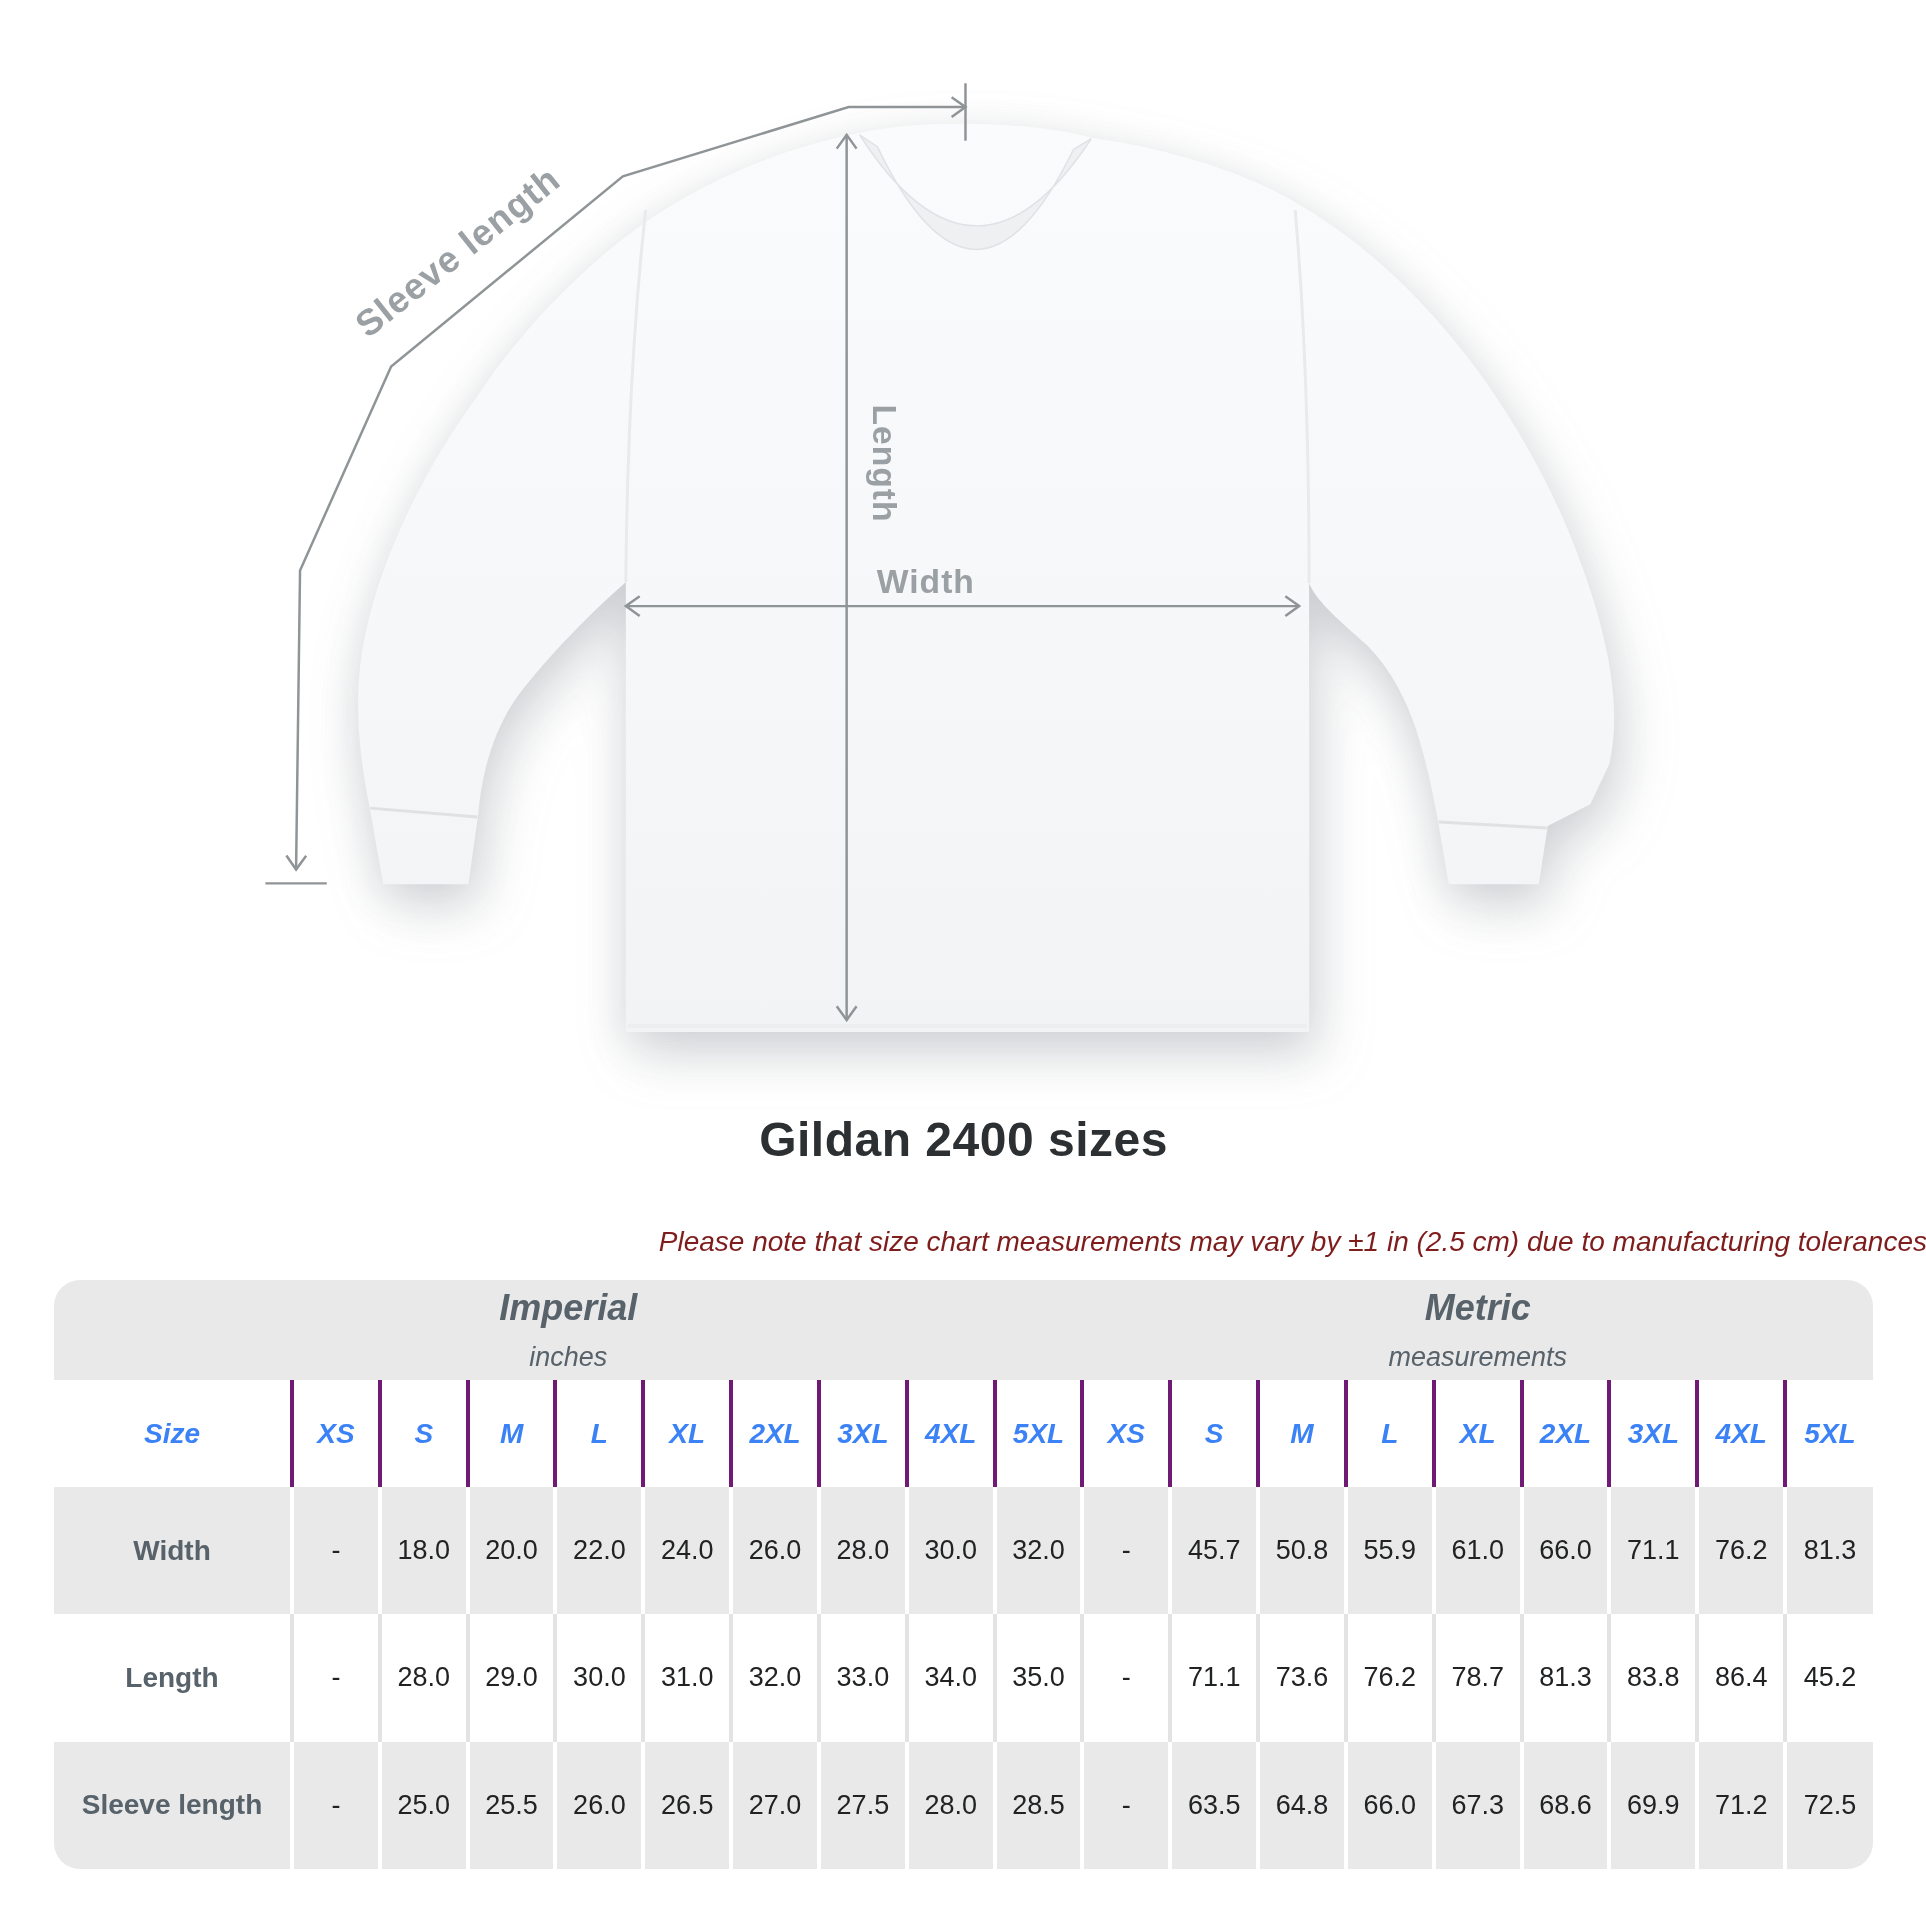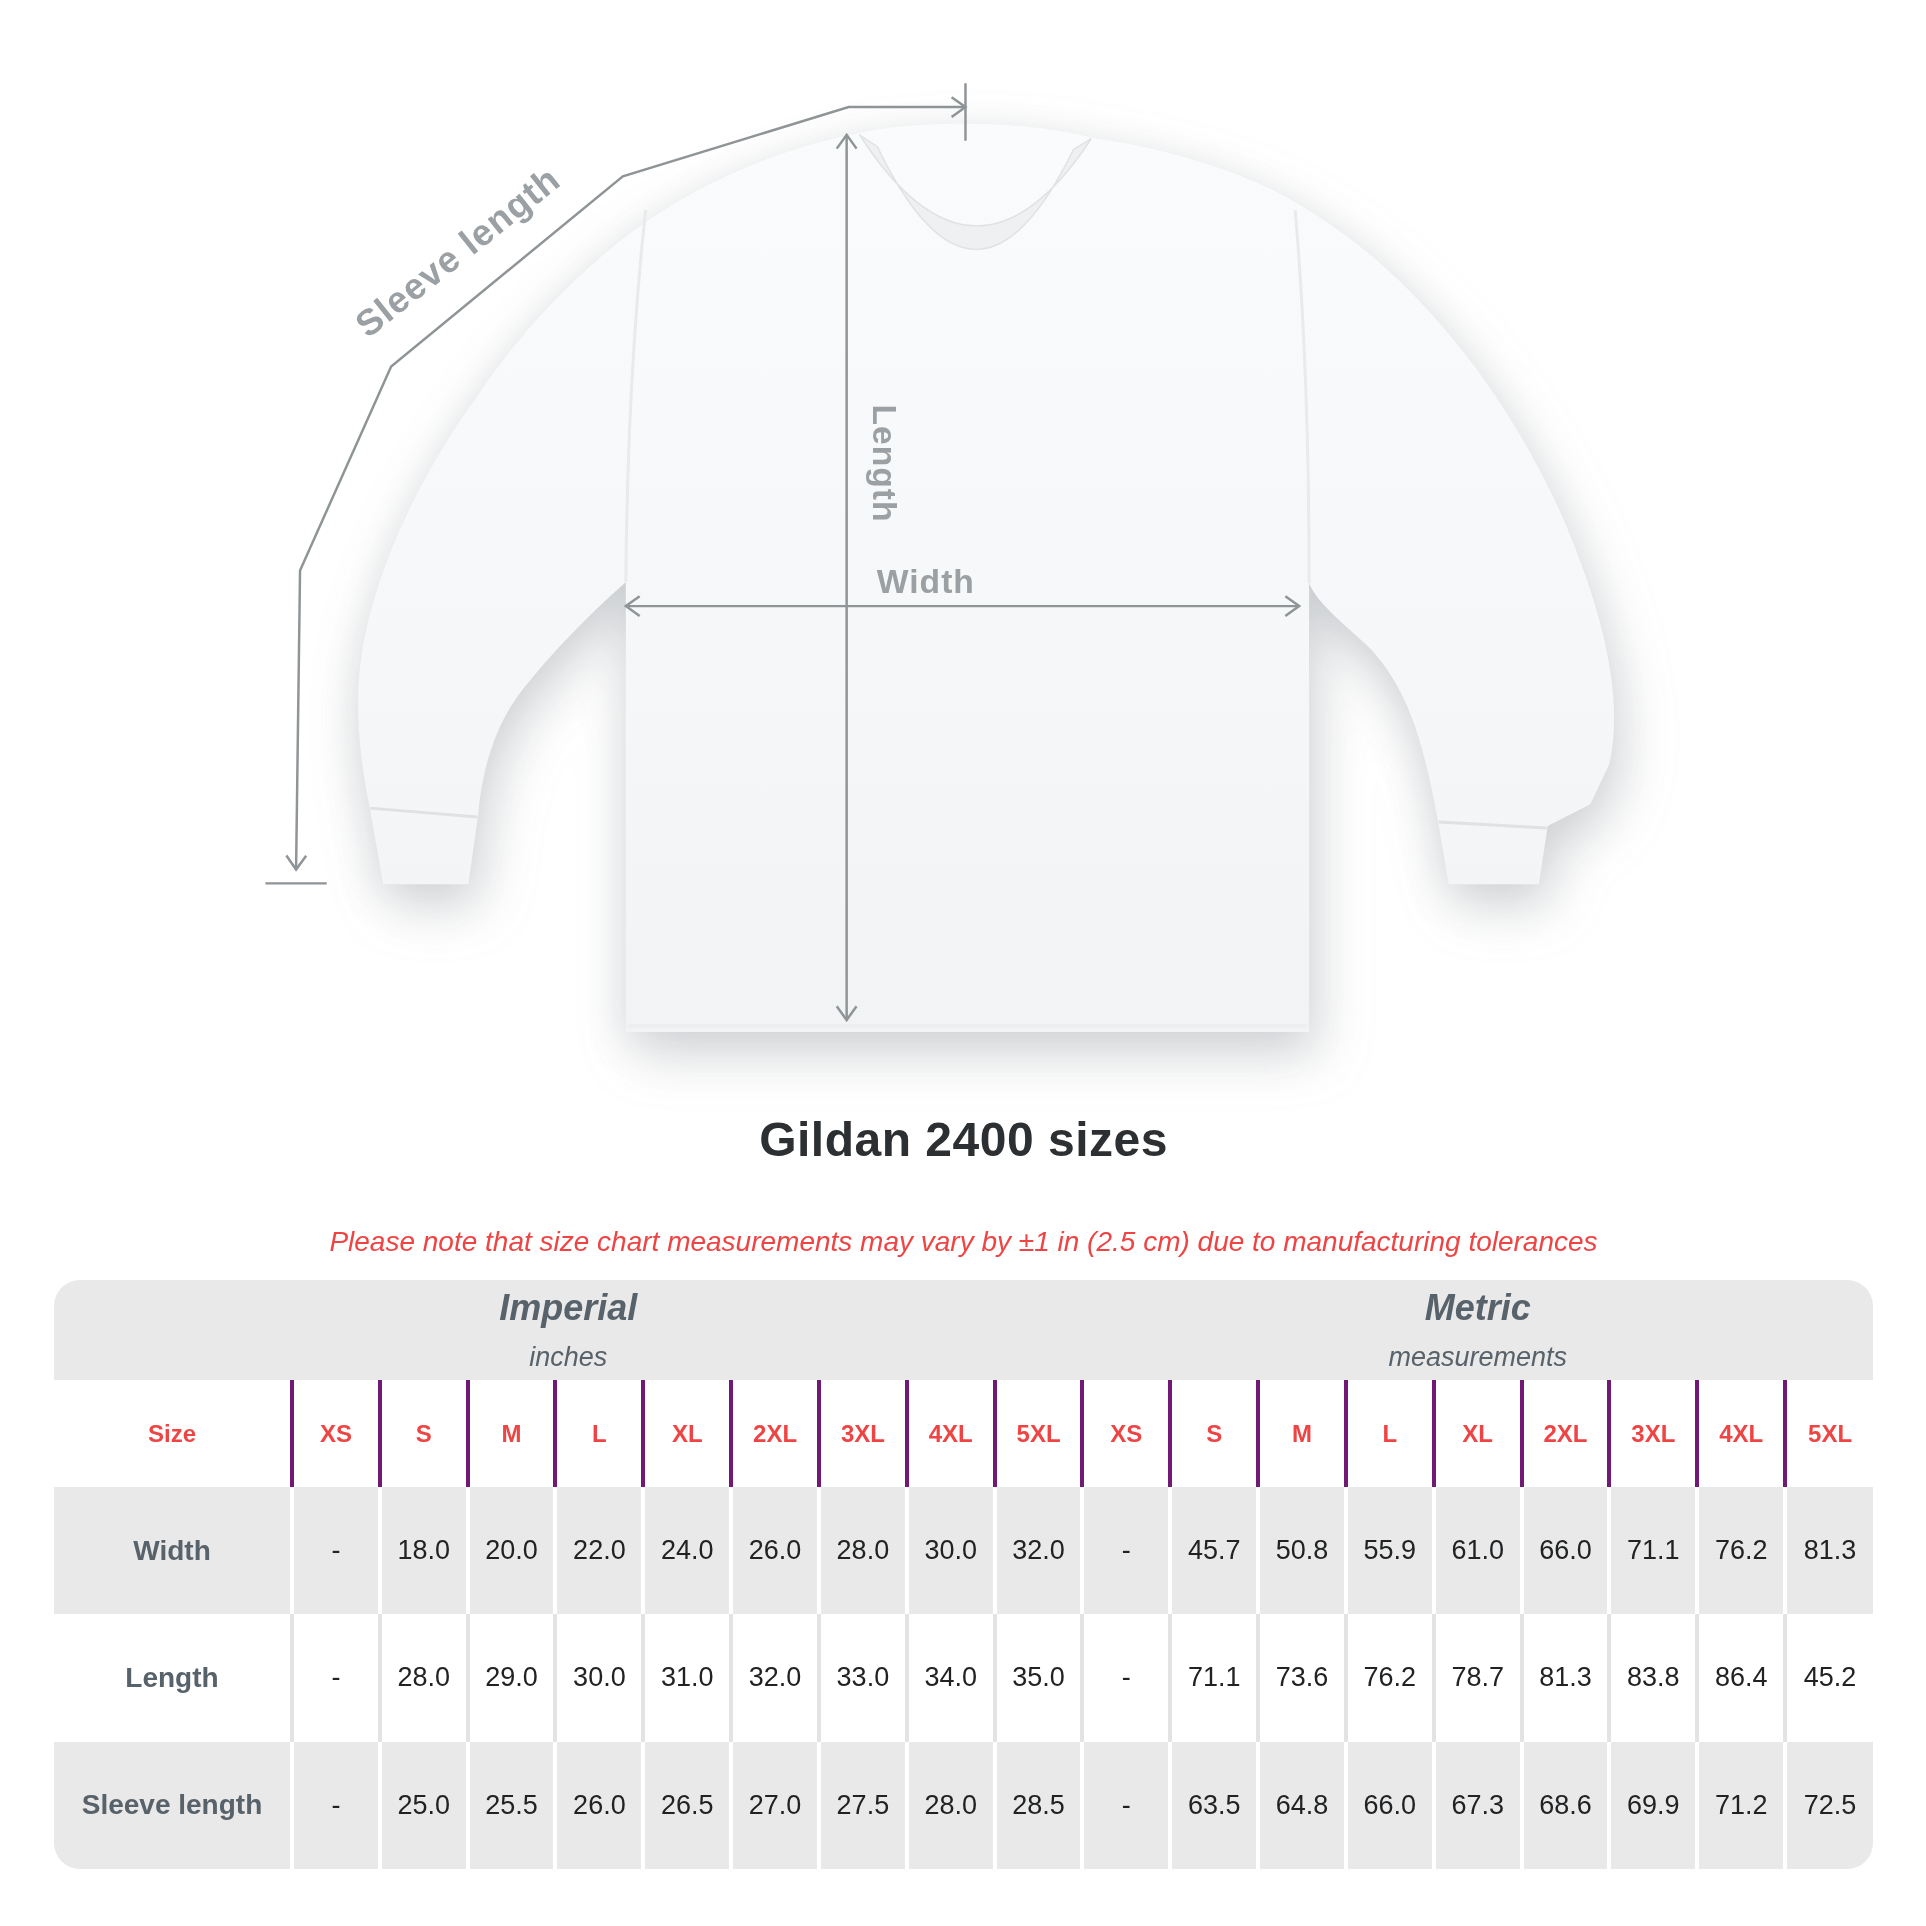--- a/index.html
+++ b/index.html
@@ -10,37 +10,37 @@
   .diagram-svg{position:absolute;left:0;top:0;}
   .shirt-g{filter:drop-shadow(10px 22px 26px rgba(120,126,132,0.28)) drop-shadow(-8px 8px 18px rgba(130,136,140,0.14));}
   .ann-line{stroke:#8f9497;stroke-width:2.5;fill:none;}
   .mlabel{font-family:"Liberation Sans","DejaVu Sans",sans-serif;font-weight:bold;fill:#9aa0a3;}
   .mlabel-big{font-size:37px;letter-spacing:1px;}
   .mlabel-mid{font-size:34px;letter-spacing:1px;}
 
   
   .page-title{position:absolute;left:0;top:1112px;width:100%;text-align:center;
     font-size:48px;font-weight:bold;color:#2d3032;letter-spacing:0.5px;}
-  .page-subtitle{position:absolute;left:0;top:1226px;width:100%;text-align:center;
-    font-size:28px;font-style:italic;color:#ef4444;}
+  .page-subtitle{position:absolute;left:0;top:1226px;width:100%;text-align:right;
+    font-size:28px;font-style:italic;color:#7f1d1d;}
 
   
   .table-wrap{position:absolute;left:54px;top:1280px;width:1819px;height:589px;
     border-radius:26px;overflow:hidden;}
   table.size-table{width:1819px;height:589px;border-collapse:collapse;table-layout:fixed;}
   table.size-table th,table.size-table td{padding:0;text-align:center;vertical-align:middle;border:0 solid transparent;}
   col.c-size{width:238px;}
 
   tr.group-row{background:#e9e9e9;height:100px;}
   tr.group-row th{vertical-align:middle;}
   .g-label{font-size:36px;font-weight:bold;font-style:italic;color:#58626a;line-height:1.25;}
   .g-sub{font-size:27px;font-style:italic;font-weight:normal;color:#58626a;line-height:1.3;margin-top:10px;}
 
   tr.cols-row{background:#ffffff;height:107px;}
-  tr.cols-row th{font-size:24px;font-weight:bold;color:#ef4444;}
+  tr.cols-row th{font-size:28px;font-weight:bold;color:#3b82f6;font-style:italic;}
   tr.cols-row th:not(:first-child){border-left:4px solid #701a75;}
 
   tr.data-row{height:114px;}
   tr.data-row th.row-label{font-size:28px;font-weight:bold;color:#58626a;}
   tr.data-row td{font-size:27px;font-weight:normal;color:#202224;}
   tr.row-gray{background:#e9e9e9;}
   tr.row-gray > *:not(:first-child){border-left:4px solid #ffffff;}
   tr.row-white{background:#ffffff;}
   tr.row-white > *:not(:first-child){border-left:4px solid #e3e3e3;}
 </style>

